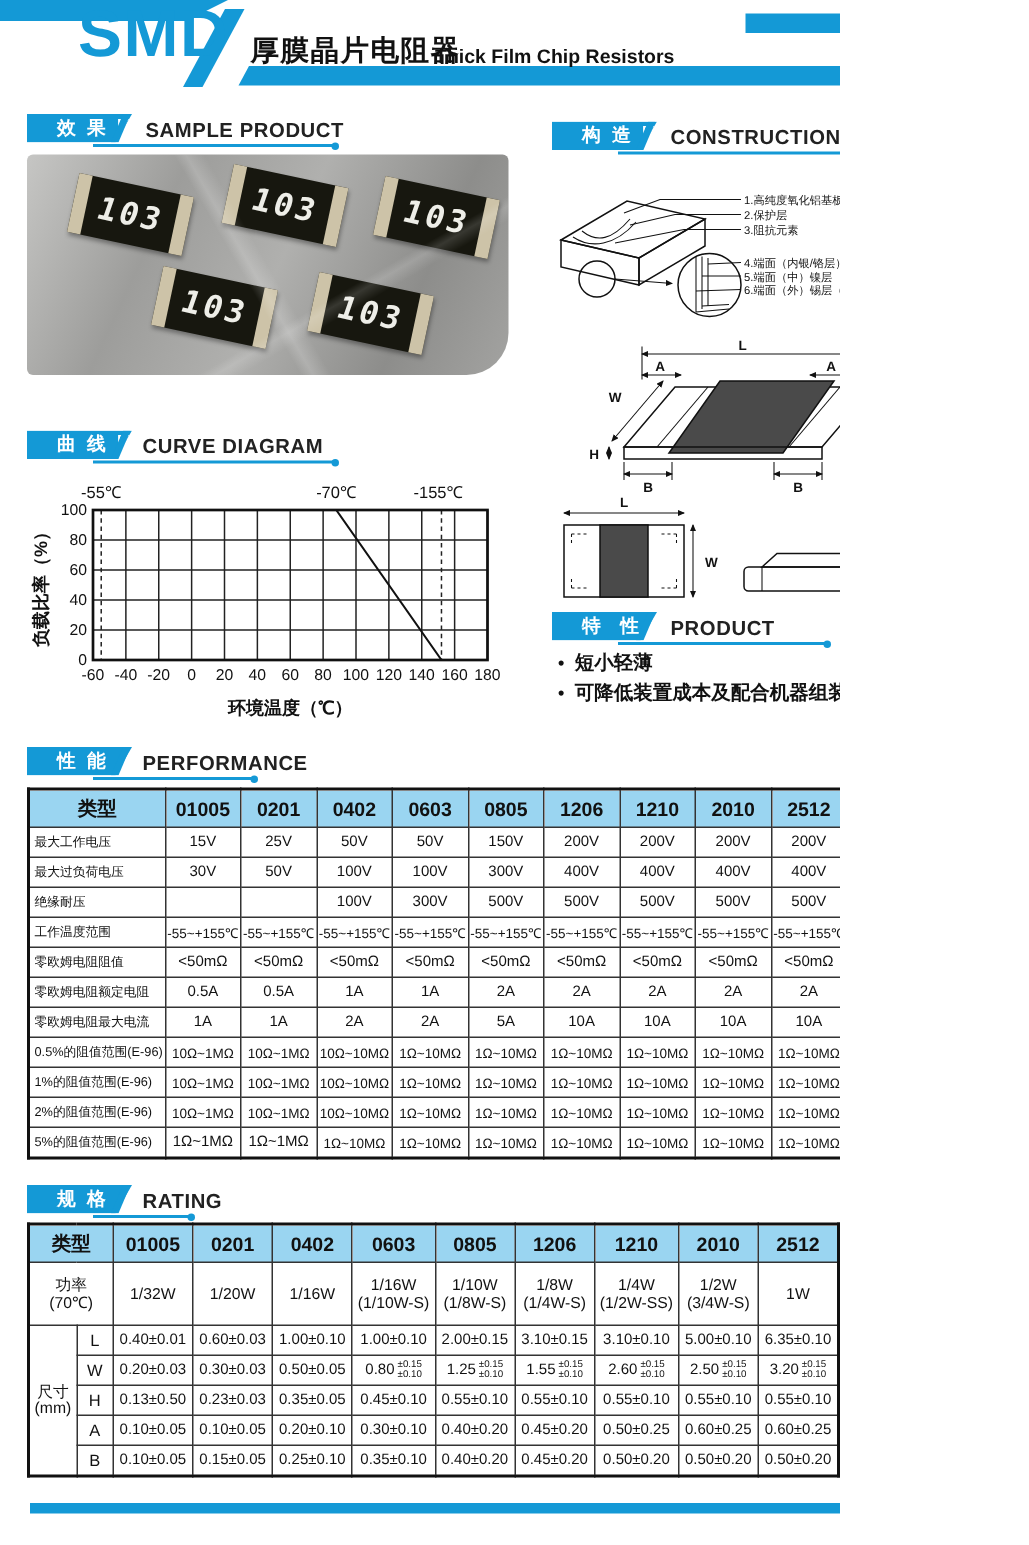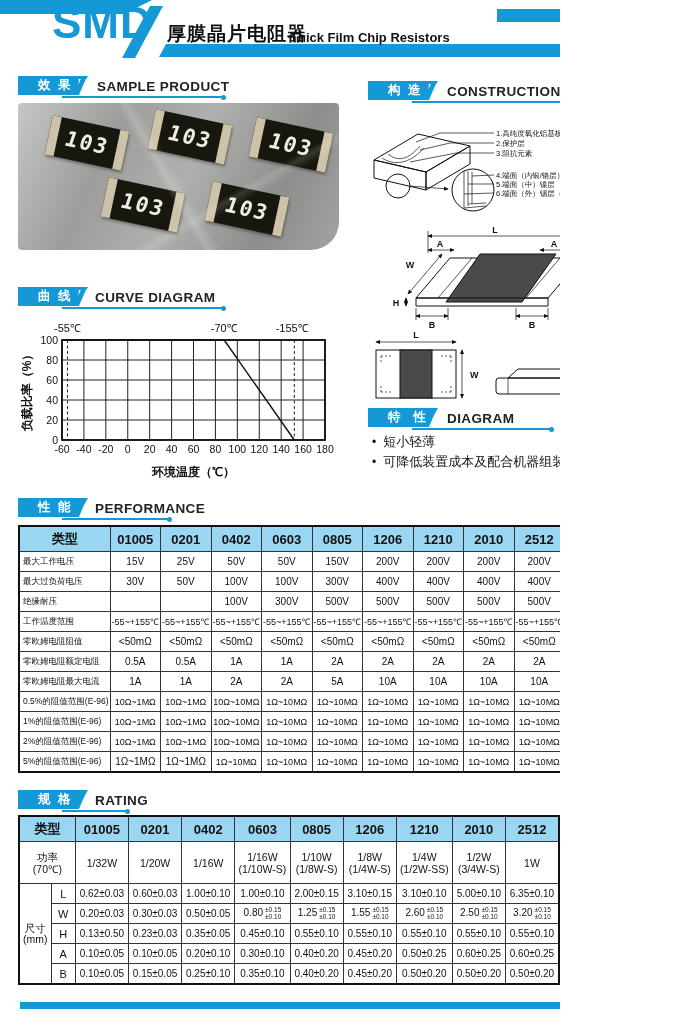--- a/index.html
+++ b/index.html
@@ -51,21 +51,21 @@
   .lnthin{stroke:#111;fill:none;stroke-width:0.7;}
 
   
   #curve-svg{position:absolute;left:20px;top:316px;}
   #curve-svg .tick{font-size:10.5px;fill:#111;}
   #curve-svg .toplab{font-size:11px;fill:#111;}
   #curve-svg .axis-title{font-size:12px;fill:#111;font-weight:bold;}
 
   
   #features-list{position:absolute;left:372px;top:432px;}
-  .feat-item{font-size:13px;font-weight:normal;line-height:19px;white-space:nowrap;}
+  .feat-item{font-size:13px;font-weight:bold;line-height:19px;white-space:nowrap;}
   .feat-item .bullet{margin-right:7px;font-size:12px;}
 
   
   .tbl-wrap{position:absolute;left:18px;}
   #perf-table{top:525px;}
   #rating-table{top:815px;}
   table.dtable{border-collapse:collapse;table-layout:fixed;border:2px solid #111;}
   .dtable th,.dtable td{border:1px solid #333;text-align:center;padding:0 1px;overflow:hidden;white-space:nowrap;}
   .dtable th{background:var(--hdr-bg);font-size:13px;font-weight:bold;height:24px;}
   .dtable td{font-size:10px;height:19px;}
@@ -105,21 +105,21 @@
   <div class="sec-en" style="left:447px;top:84px;">CONSTRUCTION</div>
   <div class="sec-line" style="left:412px;top:101px;width:150px;"></div>
 
   <div class="badge" style="left:18px;top:287px;">曲 线 图</div>
   <div class="sliver" style="left:74px;top:287px;"></div>
   <div class="sec-en" style="left:95px;top:290px;">CURVE DIAGRAM</div>
   <div class="sec-line" style="left:62px;top:307px;width:160px;"></div>
 
   <div class="badge" style="left:368px;top:408px;">特  性</div>
   <div class="sliver" style="left:424px;top:408px;"></div>
-  <div class="sec-en" style="left:447px;top:411px;">DIAGRAM</div>
+  <div class="sec-en" style="left:447px;top:411px;">PRODUCT</div>
   <div class="sec-line" style="left:412px;top:428px;width:138px;"></div>
 
   <div class="badge" style="left:18px;top:498px;">性 能</div>
   <div class="sliver" style="left:74px;top:498px;"></div>
   <div class="sec-en" style="left:95px;top:501px;">PERFORMANCE</div>
   <div class="sec-line" style="left:62px;top:518px;width:106px;"></div>
 
   <div class="badge" style="left:18px;top:790px;">规 格</div>
   <div class="sliver" style="left:74px;top:790px;"></div>
   <div class="sec-en" style="left:95px;top:793px;">RATING</div>
@@ -516,21 +516,21 @@
             <td class="power">
               <div>1W</div>
             </td>
           </tr>
           <tr>
             <td class="dimlab" rowspan="5">
               <div>尺寸</div>
               <div>(mm)</div>
             </td>
             <td class="letter">L</td>
-            <td>0.62±0.03</td>
+            <td>0.40±0.01</td>
             <td>0.60±0.03</td>
             <td>1.00±0.10</td>
             <td>1.00±0.10</td>
             <td>2.00±0.15</td>
             <td>3.10±0.15</td>
             <td>3.10±0.10</td>
             <td>5.00±0.10</td>
             <td>6.35±0.10</td>
           </tr>
           <tr>

